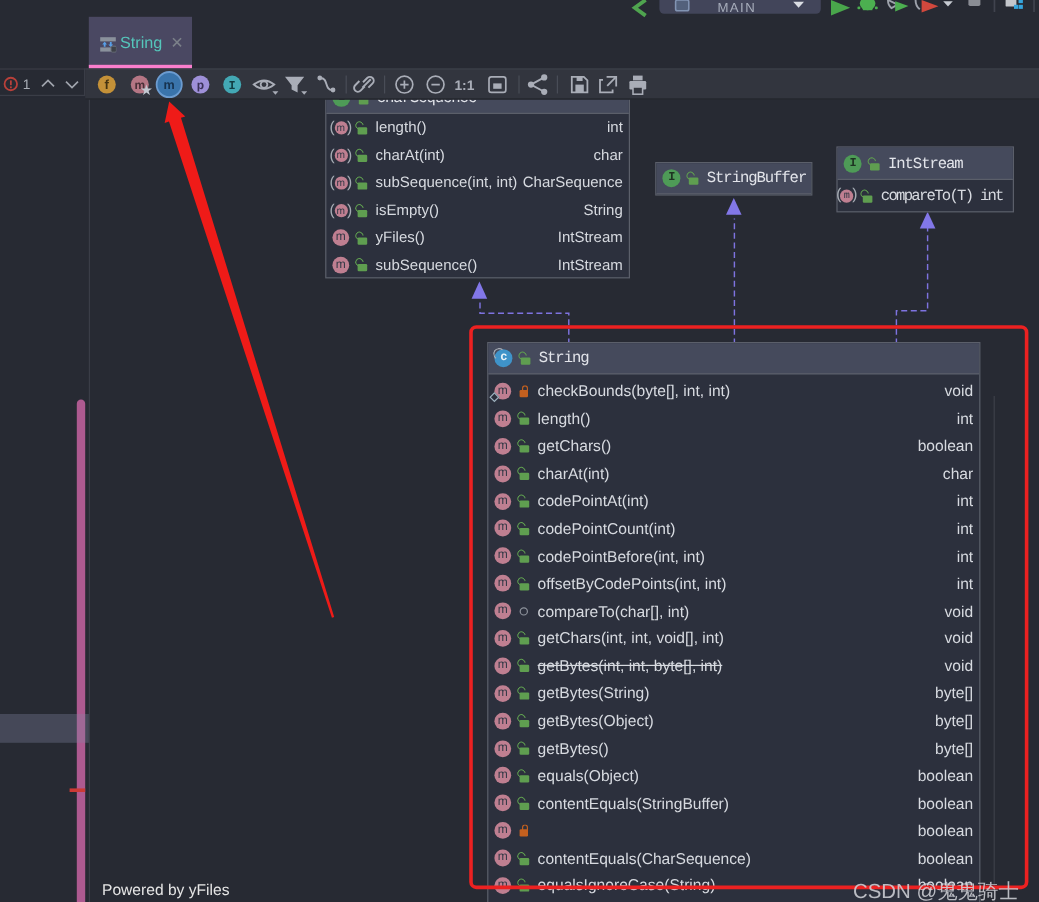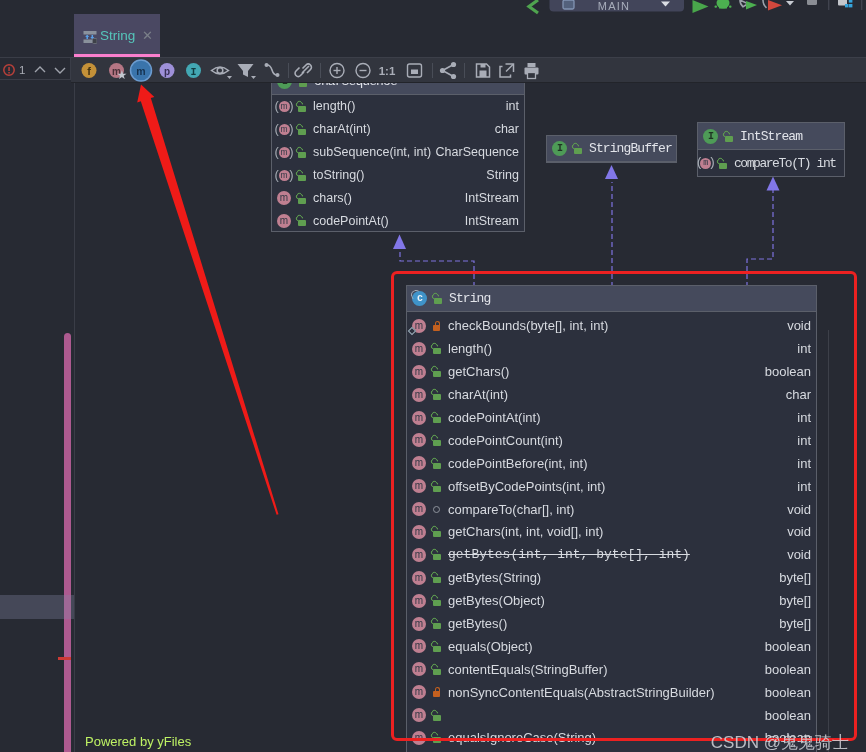--- a/index.html
+++ b/index.html
@@ -27,41 +27,41 @@
   .nhead{background:#454a5c;border-bottom:1px solid #5b5f6a;box-sizing:border-box;
     display:flex;align-items:center;font-family:"Liberation Mono",monospace;color:#e2e4ea;letter-spacing:-0.9px;}
   .row{display:flex;align-items:center;color:#d7dae0;font-size:12.5px;}
   #nd-str .row{font-size:13px;}
   #nd-str .rows{padding-top:2.5px;}
   .rname{white-space:pre;}
   .ret{margin-left:auto;white-space:pre;}
   .mi{width:14px;height:14px;border-radius:50%;background:#bf7f91;color:#333845;
      font-size:10px;font-weight:normal;text-align:center;line-height:13.5px;flex:none;}
   .micon{position:relative;width:14px;height:14px;flex:none;margin-right:4px;}
-  .strike{text-decoration:line-through;font-family:Liberation Mono, monospace;}
+  .strike{text-decoration:line-through;}
   .rows .row{height:22.9px;padding:0 5px;}
   .nhead{padding:0 5px;}
   .lk{position:relative;width:12px;height:13px;flex:none;margin-right:6px;display:inline-block;}
   .lk-g::after{content:'';position:absolute;left:3px;top:6px;width:8px;height:6px;background:#5f9e50;border-radius:1px;}
   .lk-g::before{content:'';position:absolute;left:1px;top:1px;width:5px;height:5px;border:1.6px solid #5f9e50;border-radius:50%;border-right-color:transparent;transform:rotate(40deg);}
   .lk-o::after{content:'';position:absolute;left:3px;top:5.5px;width:7px;height:6px;background:#c4601f;border-radius:1px;}
   .lk-o::before{content:'';position:absolute;left:4.5px;top:1.5px;width:3.6px;height:5px;border:1.5px solid #c4601f;border-bottom:none;border-radius:4px 4px 0 0;}
   .lk-p::after{content:'';position:absolute;left:3px;top:3px;width:5px;height:5px;border:1.5px solid #8e939c;border-radius:50%;}
   .micon .mi{display:block;}
   .abst .mi{width:11px;height:11px;margin:1.5px auto;line-height:11px;font-size:8.5px;}
   .abst::before{content:'(';position:absolute;left:-2.5px;top:-1.5px;color:#a6acb4;font-size:13px;}
   .abst::after{content:')';position:absolute;right:-2.5px;top:-1.5px;color:#a6acb4;font-size:13px;}
   .stat .st{position:absolute;left:-3px;bottom:-1px;width:4px;height:4px;background:#2c303d;border:1.1px solid #9db0bd;transform:rotate(45deg);}
   .ci{position:relative;width:15px;height:15px;border-radius:50%;flex:none;margin-right:4px;
       text-align:center;line-height:15px;font-weight:bold;font-size:10px;}
   .ci-i{background:#4e9b57;color:#1e3322;}
   .ci-c{background:#3f93c9;color:#e8f2f8;}
   .ci-c::before{content:'';position:absolute;left:-1.5px;top:-1.5px;width:8px;height:8px;border:1.8px solid #a7adb5;border-right-color:transparent;border-bottom-color:transparent;border-radius:50%;transform:rotate(-8deg);}
   
-  #yfiles{left:85px;top:733.5px;color:#bef264;font-size:13px;}
+  #yfiles{left:85px;top:733.5px;color:#e5e5e5;font-size:13px;}
   #csdn{left:585px;top:731px;width:264px;color:rgba(210,211,217,0.85);font-size:17px;text-align:right;}
 </style>
 </head>
 <body>
 <div id="root">
 
   <div class="abs" id="topstrip">
     <svg width="866" height="15">
       <path d="M538 0 L529 6.5 L538 13" fill="none" stroke="#4fa44f" stroke-width="3.2"></path>
       <path d="M553.5 -4 h126.5 a4 4 0 0 1 4 4 v7.5 a4 4 0 0 1 -4 4 h-126.5 a4 4 0 0 1 -4 -4 v-7.5 a4 4 0 0 1 4 -4 Z" fill="#42455a"></path>
@@ -168,37 +168,37 @@
             </span>
             <span class="lk lk-g"></span>
             <span class="rname">subSequence(int, int)</span>
             <span class="ret">CharSequence</span>
           </div>
       <div class="row">
             <span class="micon abst">
               <span class="mi">m</span>
             </span>
             <span class="lk lk-g"></span>
-            <span class="rname">toString()</span>
+            <span class="rname">isEmpty()</span>
             <span class="ret">String</span>
           </div>
       <div class="row">
             <span class="micon">
               <span class="mi">m</span>
             </span>
             <span class="lk lk-g"></span>
-            <span class="rname">chars()</span>
+            <span class="rname">yFiles()</span>
             <span class="ret">IntStream</span>
           </div>
       <div class="row">
             <span class="micon">
               <span class="mi">m</span>
             </span>
             <span class="lk lk-g"></span>
-            <span class="rname">codePointAt()</span>
+            <span class="rname">subSequence()</span>
             <span class="ret">IntStream</span>
           </div>
       </div>
     </div>
 
     <div class="node" id="nd-ser" style="left:546px;top:135px;width:131px;height:28px;">
       <div class="nhead" style="height:26px;font-size:13px;">
         <span class="ci ci-i">I</span>
           <span class="lk lk-g"></span>
           <span>StringBuffer</span>
@@ -354,28 +354,28 @@
             </span>
             <span class="lk lk-g"></span>
             <span class="rname">contentEquals(StringBuffer)</span>
             <span class="ret">boolean</span>
           </div>
       <div class="row">
             <span class="micon">
               <span class="mi">m</span>
             </span>
             <span class="lk lk-o"></span>
-            <span class="rname">nonSyncContentEquals(AbstractStringBuilder)</span>
-            <span class="ret">boolean</span>
-          </div>
-      <div class="row">
-            <span class="micon">
-              <span class="mi">m</span>
-            </span>
-            <span class="lk lk-g"></span>
+            <span class="ret">boolean</span>
+          </div>
+      <div class="row">
+            <span class="micon">
+              <span class="mi">m</span>
+            </span>
+            <span class="lk lk-g"></span>
+            <span class="rname">contentEquals(CharSequence)</span>
             <span class="ret">boolean</span>
           </div>
       <div class="row">
             <span class="micon">
               <span class="mi">m</span>
             </span>
             <span class="lk lk-g"></span>
             <span class="rname">equalsIgnoreCase(String)</span>
             <span class="ret">boolean</span>
           </div>

